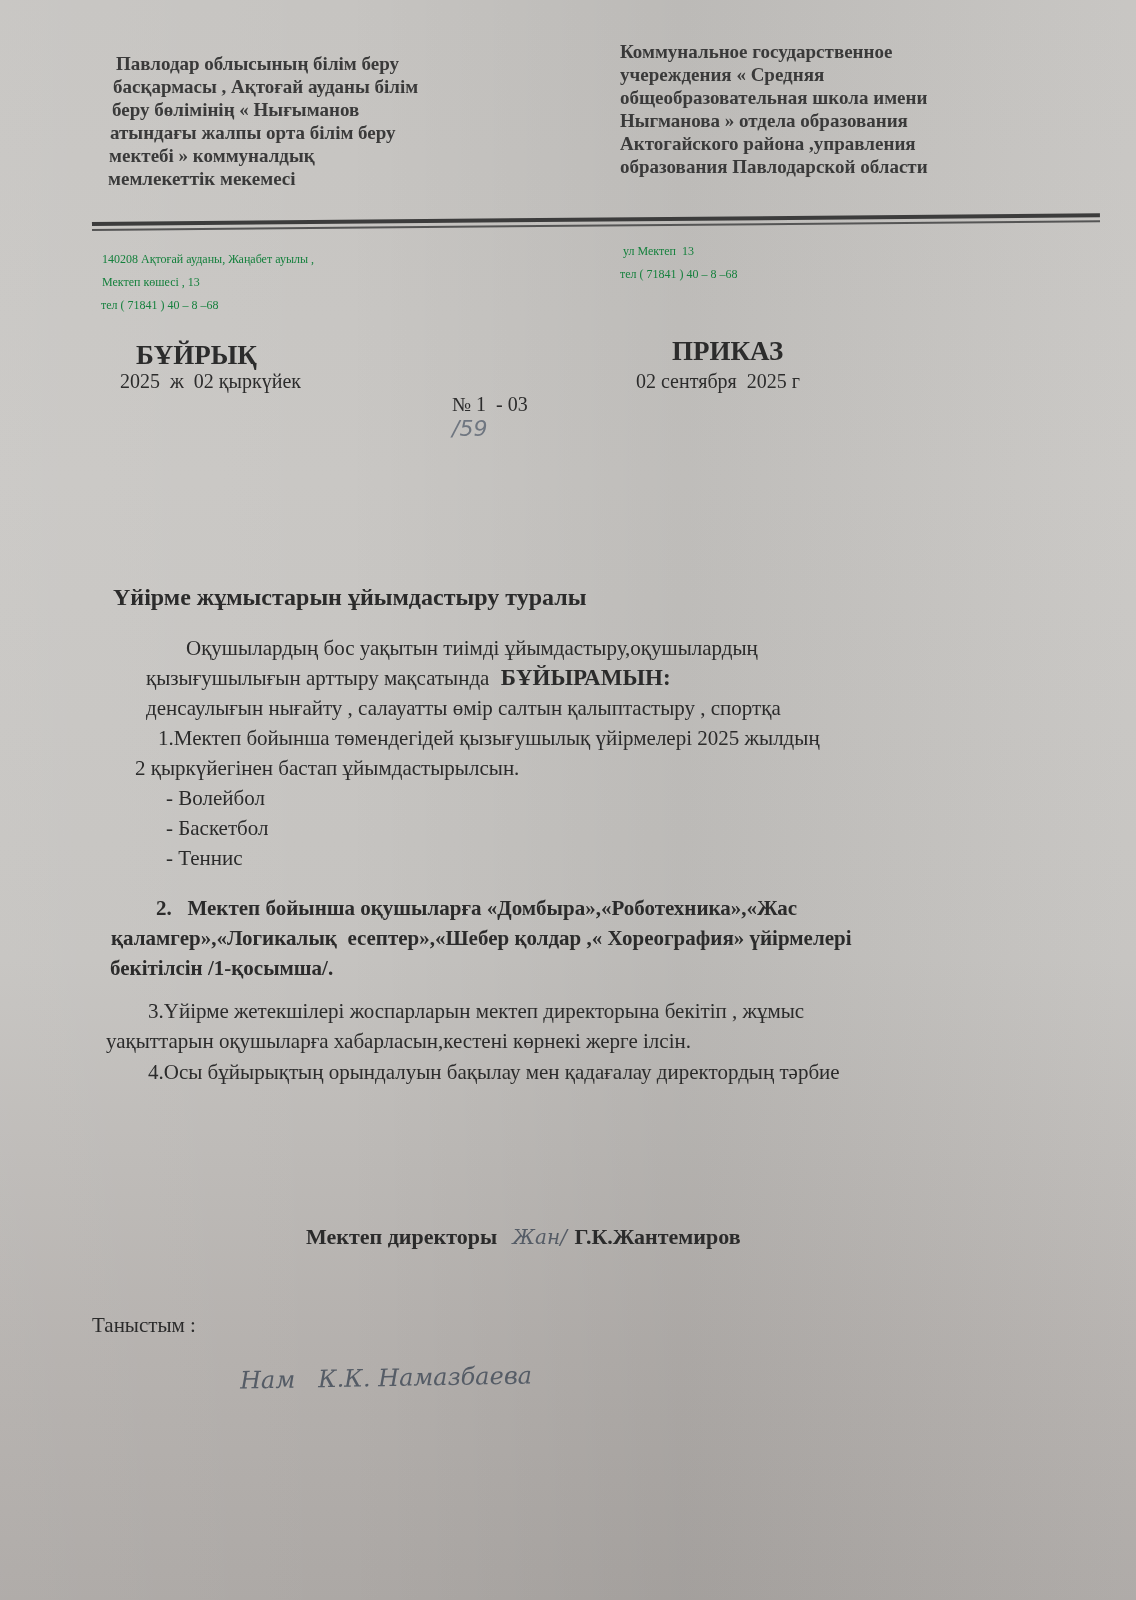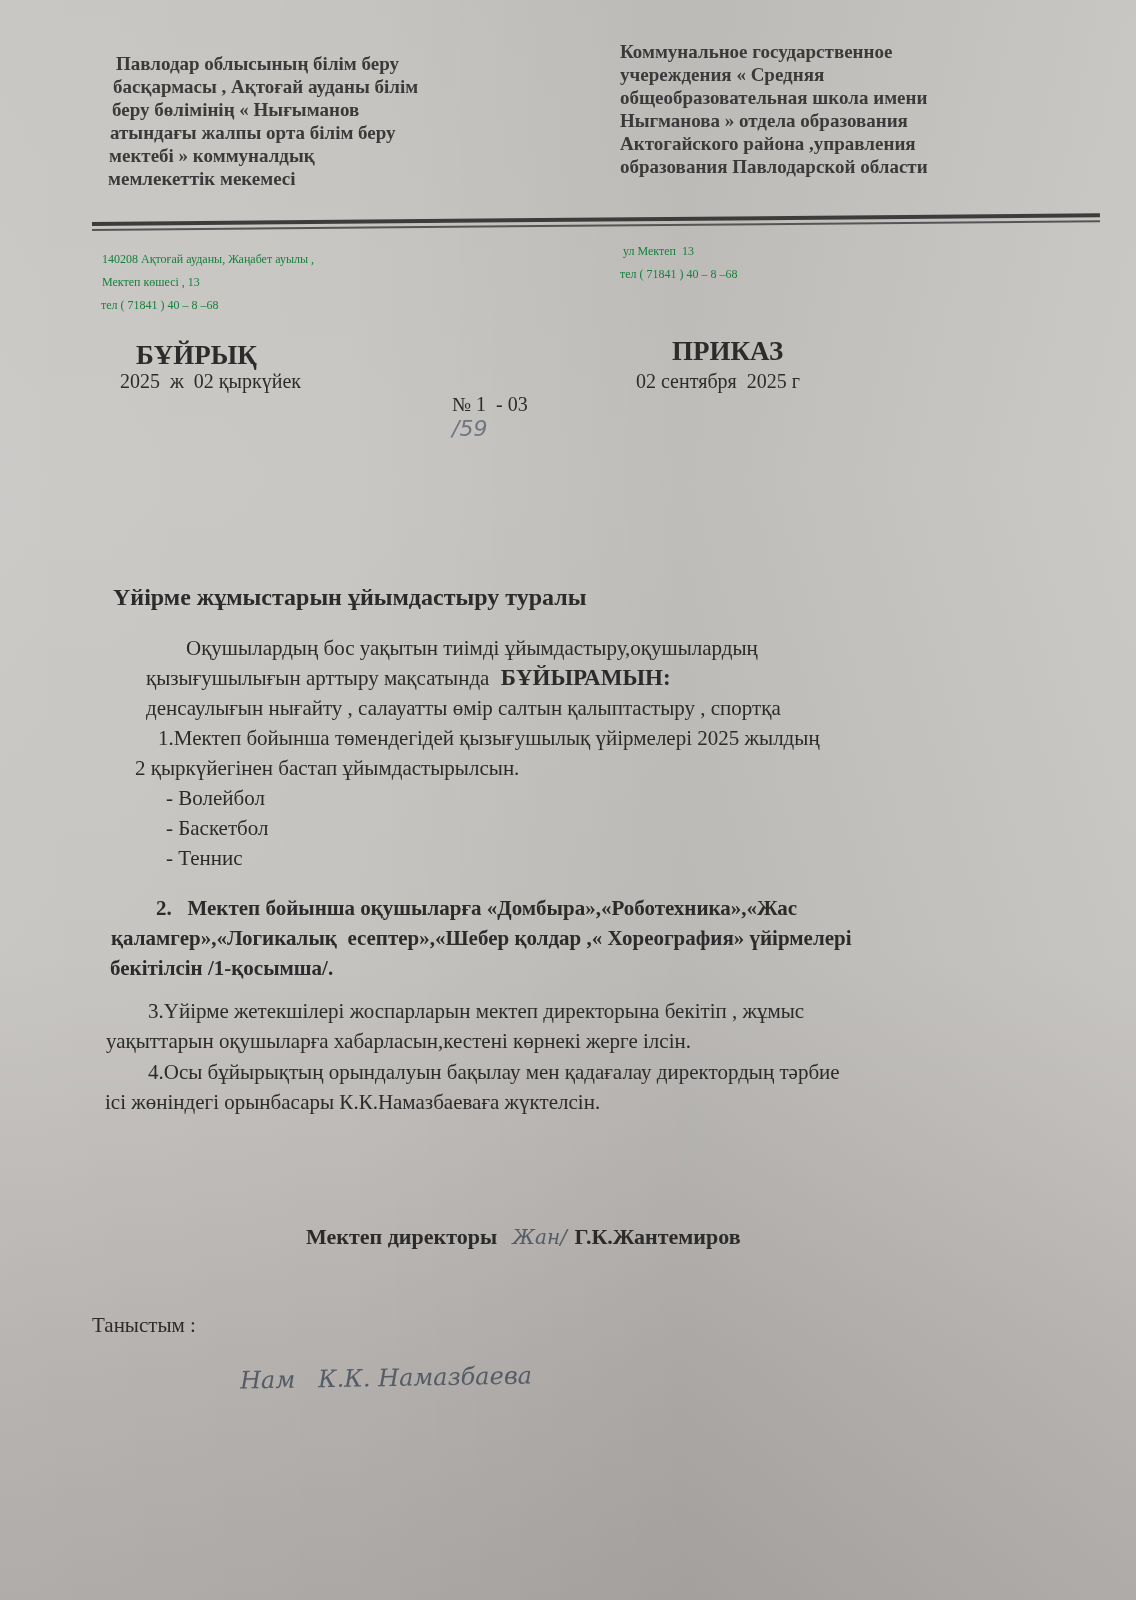--- a/index.html
+++ b/index.html
@@ -105,21 +105,20 @@
   <div style="margin-left:110px;">бекітілсін /1-қосымша/.</div>
 </div>
 
 <div class="abs body" style="left:0; top:996px; width:1136px;">
   <div style="margin-left:148px;">3.Үйірме жетекшілері жоспарларын мектеп директорына бекітіп , жұмыс</div>
   <div style="margin-left:106px;">уақыттарын оқушыларға хабарласын,кестені көрнекі жерге ілсін.</div>
 </div>
 
 <div class="abs body" style="left:0; top:1057px; width:1136px;">
   <div style="margin-left:148px;">4.Осы бұйырықтың орындалуын бақылау мен қадағалау директордың тәрбие</div>
-  <div style="margin-left:105px;">ісі жөніндегі орынбасары К.К.Намазбаеваға жүктелсін.</div>
 </div>
 
 <div class="abs body" style="left:306px; top:1222px; font-size:22px;">
   <span class="bold">Мектеп директоры</span>
   <span class="sig-script" style="margin:0 2px 0 10px;">Жан/</span>
   <span class="bold">Г.К.Жантемиров</span>
 </div>
 
 <div class="abs body" style="left:92px; top:1310px;">Таныстым :</div>
 <div class="abs sig-script" style="left:240px; top:1364px; font-size:24px; white-space:pre; transform:rotate(-1deg);">Нам   К.К. Намазбаева</div>

